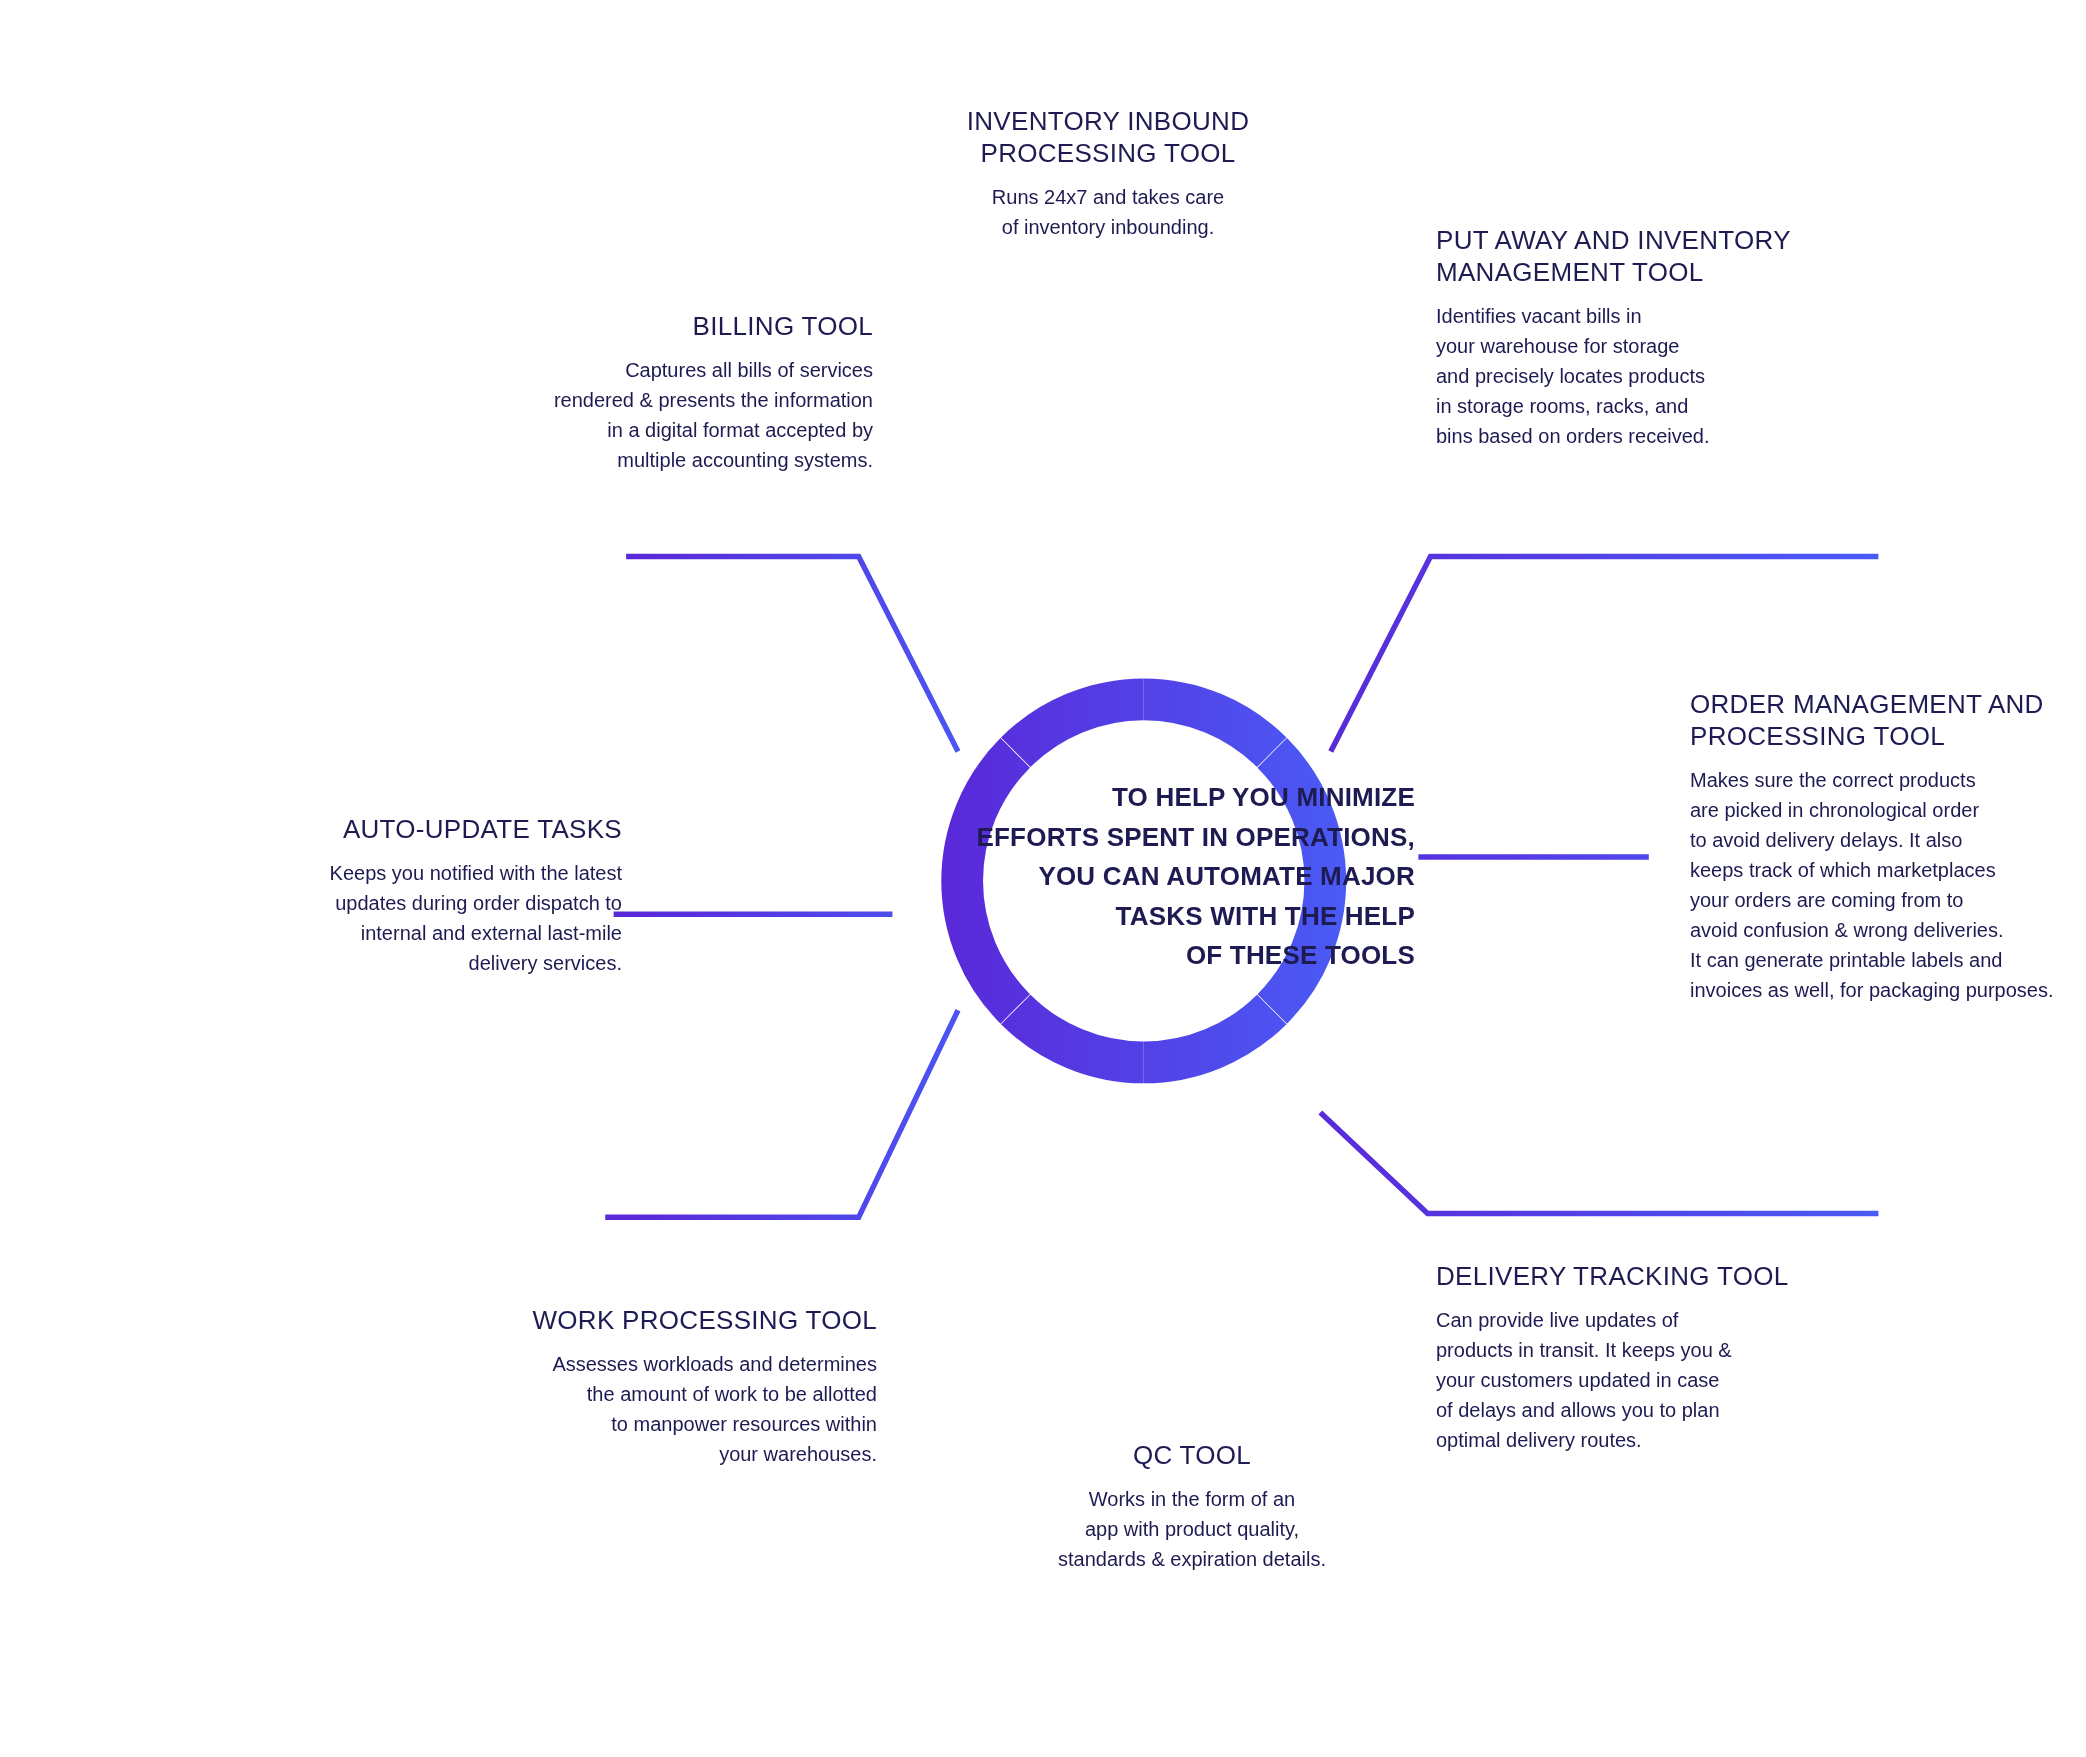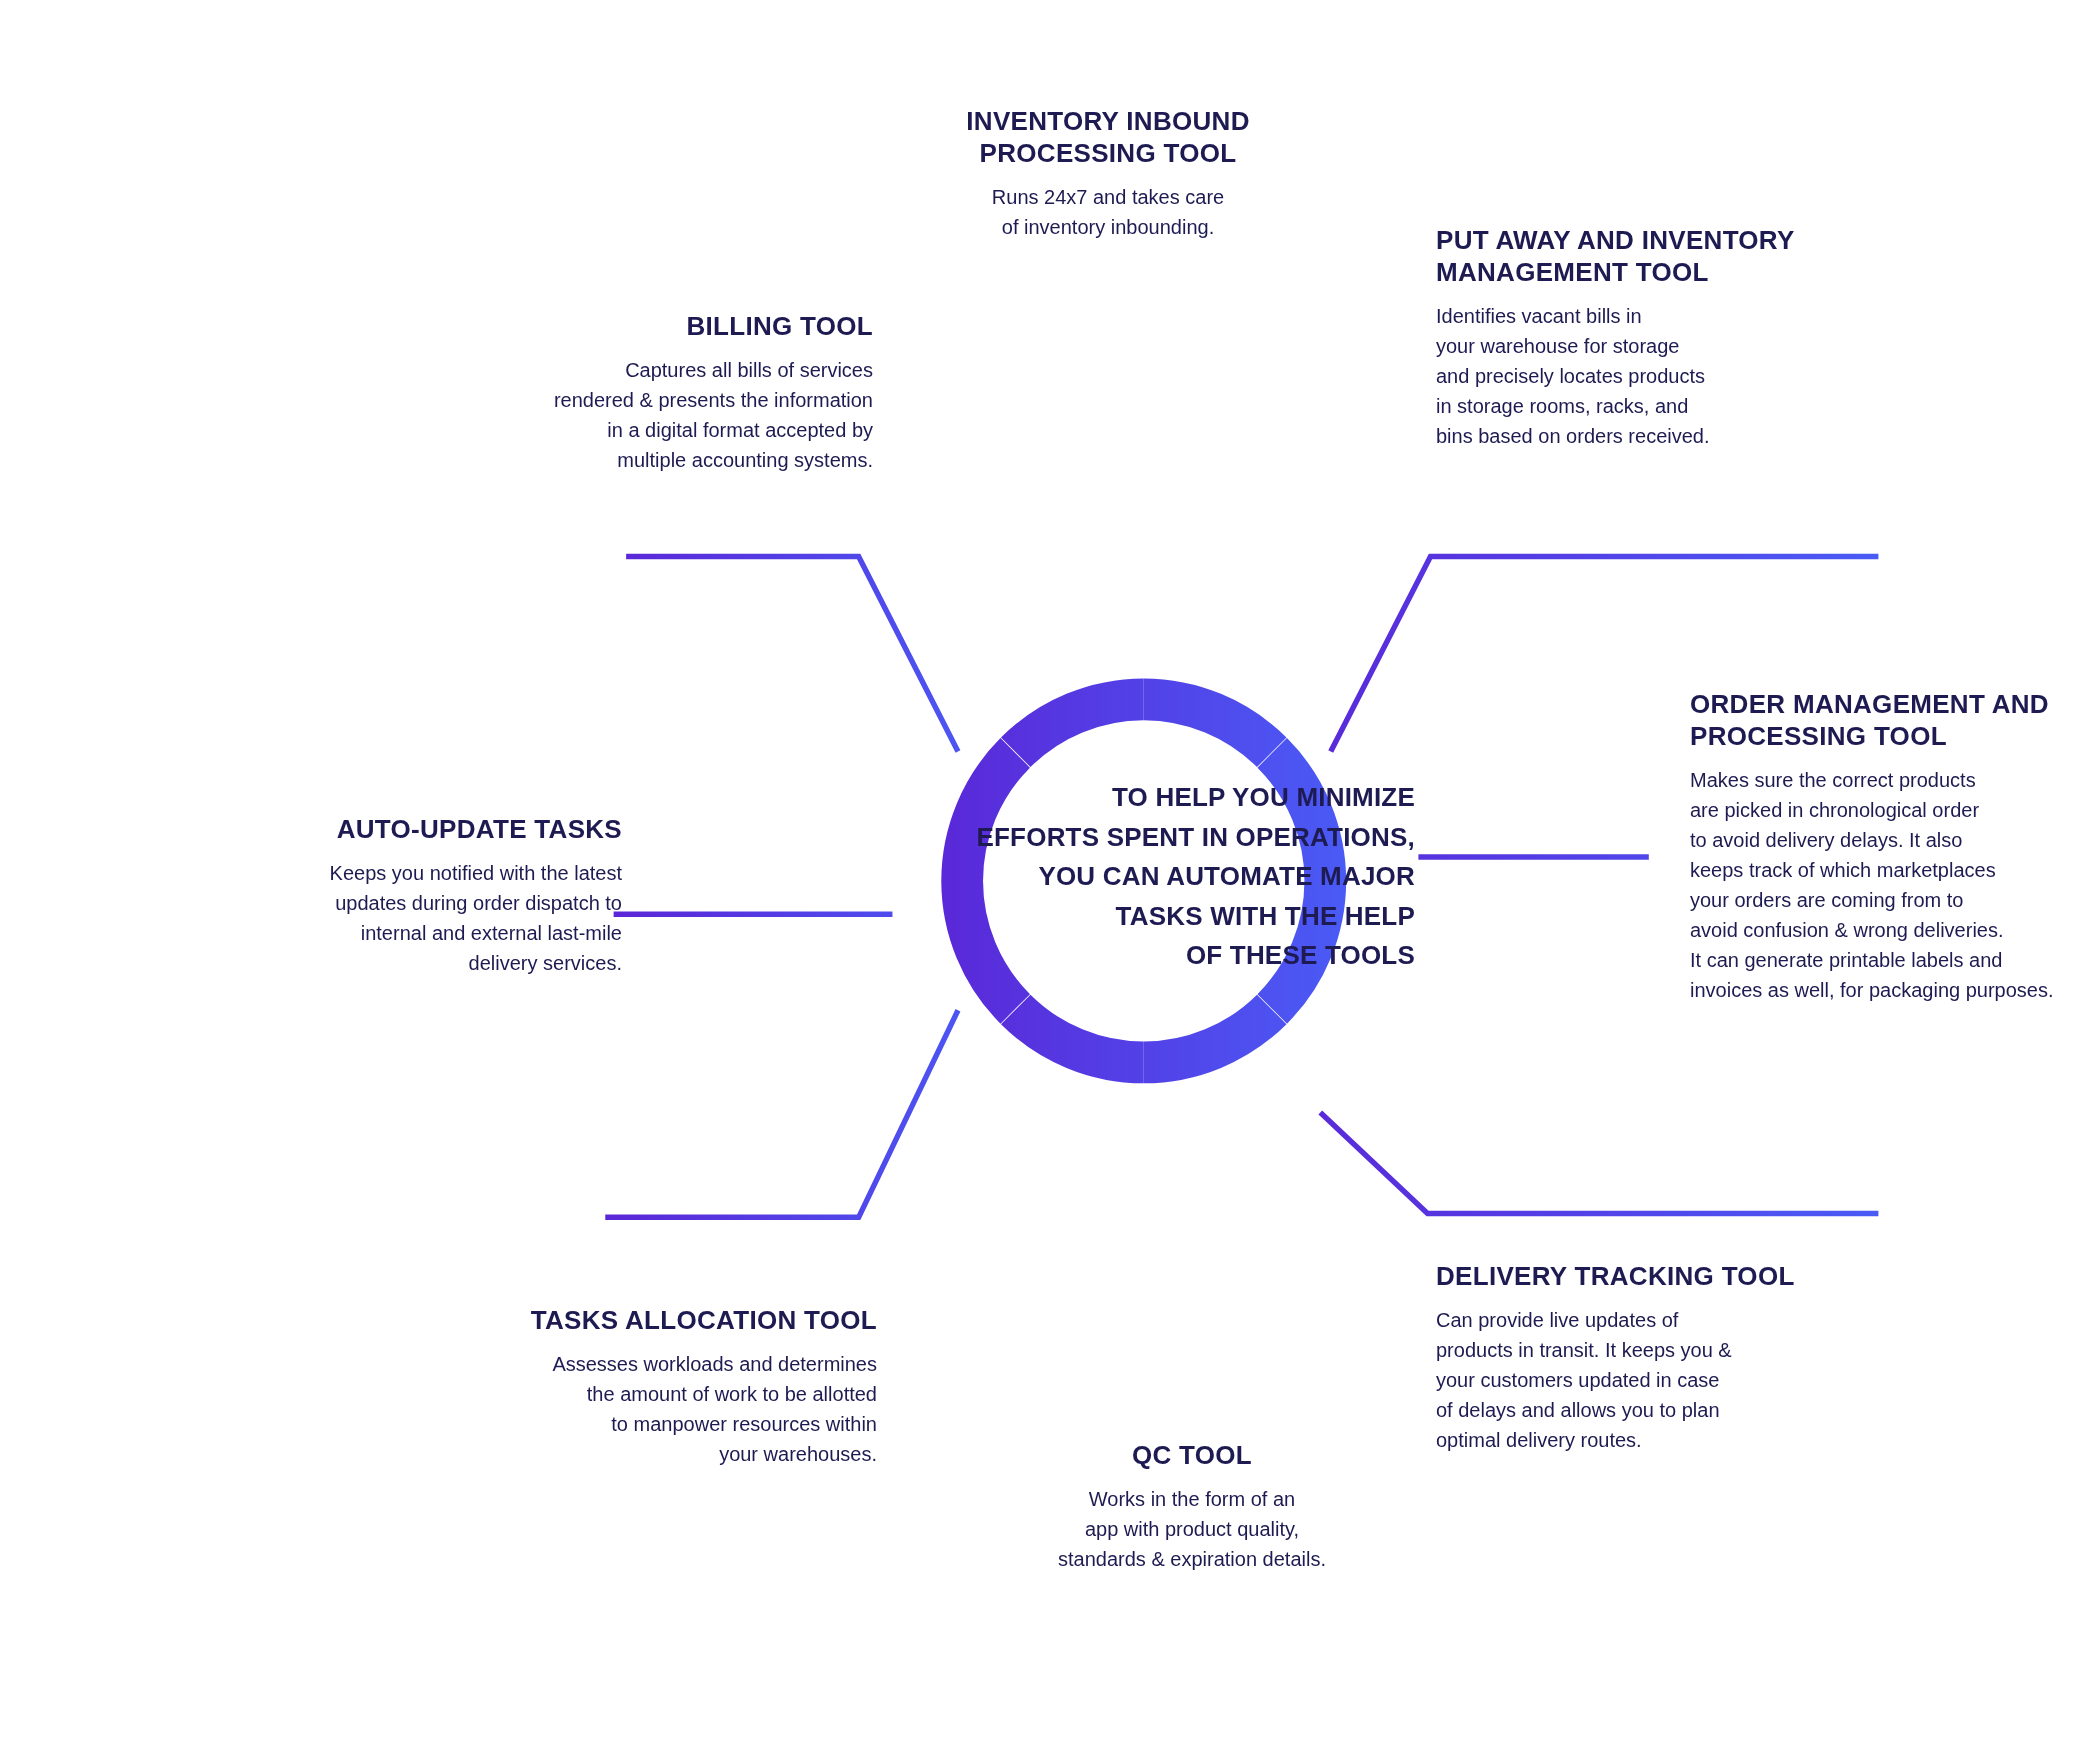--- a/index.html
+++ b/index.html
@@ -22,21 +22,21 @@
     width:2348px;
     height:1758px;
     pointer-events:none;
   }
   
   .node{
     position:absolute;
     color:#1E1B52;
   }
   .node .title{
-    font-weight:bold;
+    font-weight:normal;
     font-size:26px;
     line-height:1.22;
     letter-spacing:0.3px;
     color:#1E1B52;
     margin:0 0 12.5px 0;
     white-space:pre-line;
   }
   .node .body{
     font-size:20px;
     line-height:1.50;
@@ -214,21 +214,21 @@
 
   <div class="node align-right" id="node-auto-update">
     <div class="title">AUTO-UPDATE TASKS</div>
     <div class="body">Keeps you notified with the latest
 updates during order dispatch to
 internal and external last-mile
 delivery services.</div>
   </div>
 
   <div class="node align-right" id="node-work-alloc">
-    <div class="title">TASKS ALLOCATION TOOL</div>
+    <div class="title">WORK PROCESSING TOOL</div>
     <div class="body">Assesses workloads and determines
 the amount of work to be allotted
 to manpower resources within
 your warehouses.</div>
   </div>
 
   <div class="node align-center" id="node-qc">
     <div class="title">QC TOOL</div>
     <div class="body">Works in the form of an
 app with product quality,

